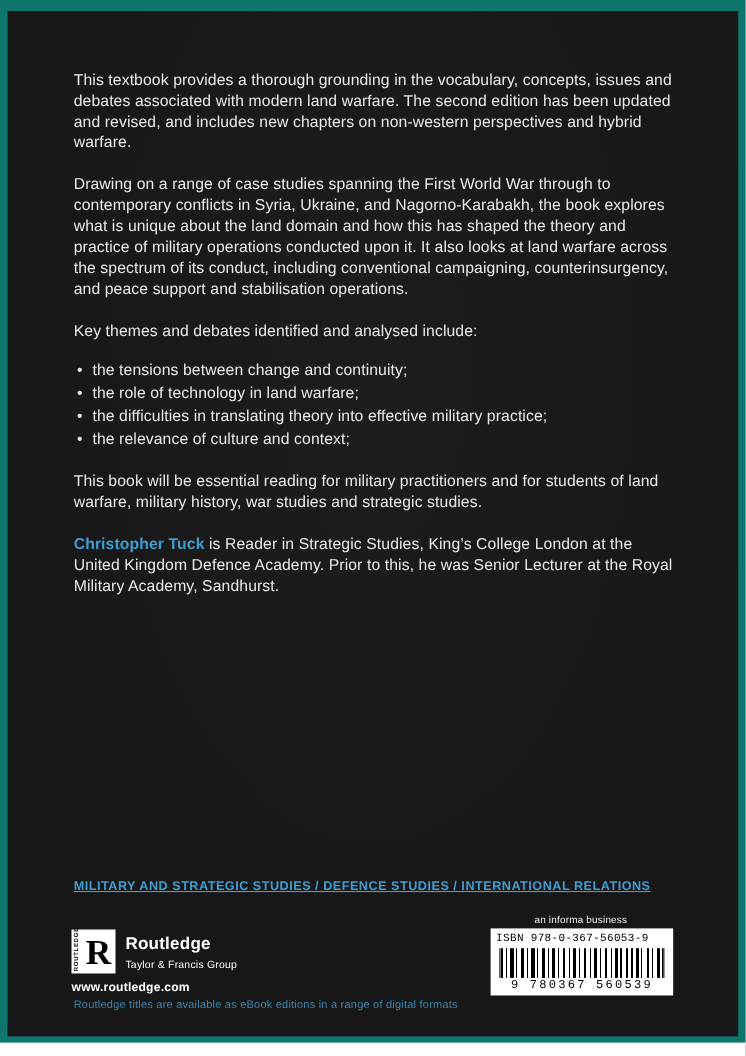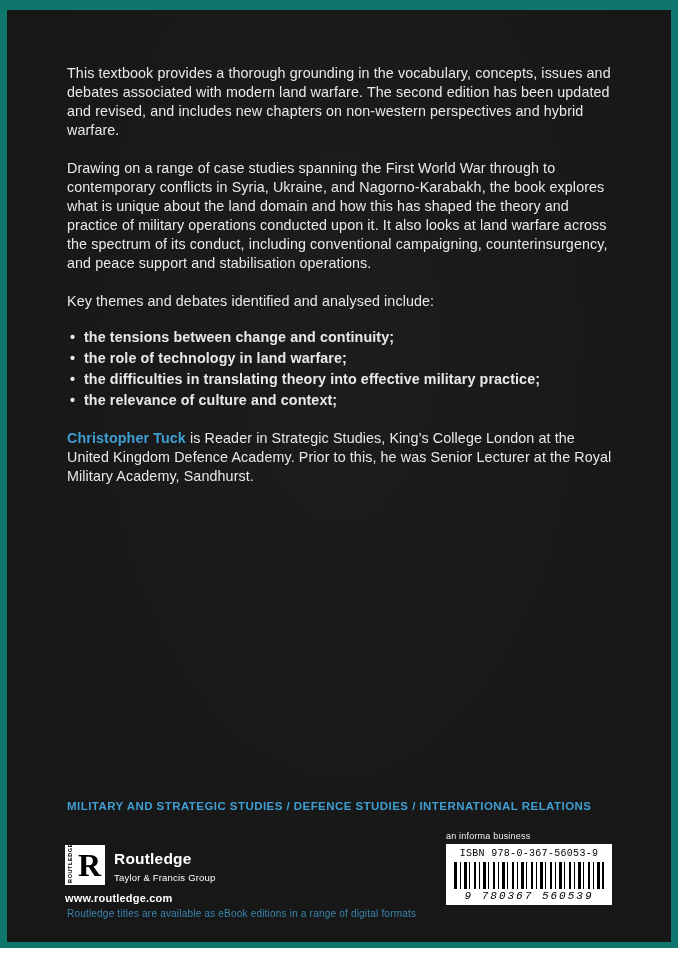--- a/index.html
+++ b/index.html
@@ -40,21 +40,20 @@
 
   ul.themes {
     list-style: none;
     margin: 0 0 19px 0;
     padding: 0;
   }
   ul.themes li {
     position: relative;
     padding-left: 17px;
     margin-bottom: 2px;
-    font-weight: bold;
   }
   ul.themes li::before {
     content: "\2022";
     position: absolute;
     left: 3px;
     top: 0;
     color: #e9e9e9;
   }
 
   .author-name {
@@ -66,20 +65,21 @@
   .categories {
     position: absolute;
     top: 790px;
     left: 60px;
     right: 40px;
     color: #3f9ed2;
     font-size: 11.5px;
     font-weight: bold;
     letter-spacing: 0.45px;
     white-space: nowrap;
+    text-decoration: underline;
   }
 
   
   .publisher {
     position: absolute;
     top: 835px;
     left: 58px;
   }
   .logo-row { display: flex; align-items: flex-start; }
   .logo-box {
@@ -125,33 +125,32 @@
   
   .barcode-area {
     position: absolute;
     top: 821px;
     right: 59px;
     width: 166px;
   }
   .informa {
     color: #f0f0f0;
     font-size: 9px;
-    text-align: left;
+    text-align: center;
     margin: 0 2px 3px 0;
     letter-spacing: 0.2px;
   }
   .barcode-box {
     background: #ffffff;
     padding: 4px 5px 3px 5px;
   }
   .isbn {
     font-family: "Liberation Mono", monospace;
     font-size: 10px;
     color: #000000;
-    text-align: center;
     letter-spacing: 0.3px;
     white-space: nowrap;
   }
   .bars {
     height: 27px;
     margin: 3px 3px 0 3px;
     background:
       repeating-linear-gradient(90deg,
         #000 0px,  #000 2px,  transparent 2px,  transparent 5px,
         #000 5px,  #000 6px,  transparent 6px,  transparent 9px,
@@ -161,21 +160,20 @@
     border-right: 1px solid #000;
   }
   .digits {
     font-family: "Liberation Mono", monospace;
     font-size: 11px;
     color: #000000;
     text-align: center;
     letter-spacing: 2px;
     margin-top: 1px;
     white-space: nowrap;
-    font-style: italic;
   }
 
   
   .ebook-note {
     position: absolute;
     top: 898px;
     left: 60px;
     color: #3a87b0;
     font-size: 10px;
     letter-spacing: 0.2px;
@@ -192,20 +190,21 @@
       <p>Drawing on a range of case studies spanning the First World War through to contemporary conflicts in Syria, Ukraine, and Nagorno-Karabakh, the book explores what is unique about the land domain and how this has shaped the theory and practice of military operations conducted upon it. It also looks at land warfare across the spectrum of its conduct, including conventional campaigning, counterinsurgency, and peace support and stabilisation operations.</p>
       <p class="intro-line">Key themes and debates identified and analysed include:</p>
 
       <ul class="themes">
         <li>the tensions between change and continuity;</li>
         <li>the role of technology in land warfare;</li>
         <li>the difficulties in translating theory into effective military practice;</li>
         <li>the relevance of culture and context;</li>
       </ul>
 
+      <p>This book will be essential reading for military practitioners and for students of land warfare, military history, war studies and strategic studies.</p>
 
       <p><span class="author-name">Christopher Tuck</span><span> is Reader in Strategic Studies, King’s College London at the United Kingdom Defence Academy. Prior to this, he was Senior Lecturer at the Royal Military Academy, Sandhurst.</span></p>
     </div>
 
     <div class="categories">MILITARY AND STRATEGIC STUDIES / DEFENCE STUDIES / INTERNATIONAL RELATIONS</div>
 
     <div class="publisher">
       <div class="logo-row">
         <div class="logo-box">
           <span class="logo-vertical">Routledge</span>

